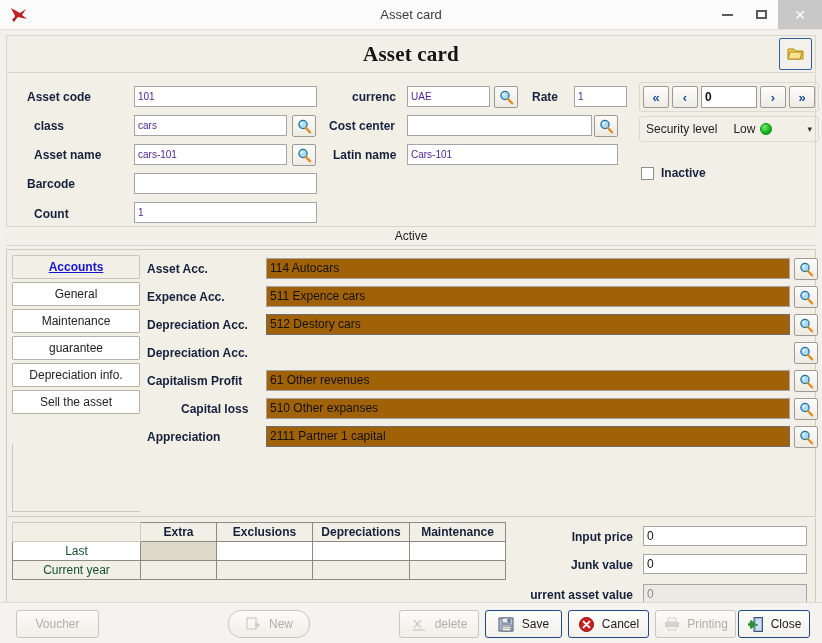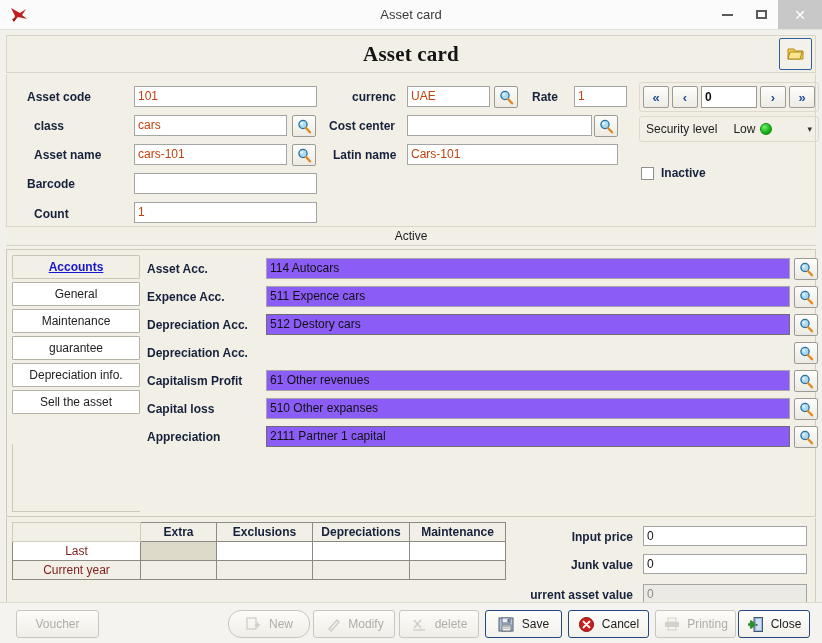--- a/index.html
+++ b/index.html
@@ -136,22 +136,22 @@
     white-space: nowrap;
     overflow: hidden;
   }
   .fld {
     position: absolute;
     background: #ffffff;
     border: 1px solid #a5a5a5;
     box-sizing: border-box;
     height: 21px;
     font-family: "Liberation Sans", sans-serif;
-    font-size: 12px;
-    color: #c2410c;
+    font-size: 10px;
+    color: #4c1d95;
     padding: 0 3px;
     line-height: 19px;
     white-space: nowrap;
     overflow: hidden;
   }
   .mag {
     position: absolute;
     width: 24px;
     height: 22px;
     background: linear-gradient(#fdfdfc, #eceae2);
@@ -319,21 +319,21 @@
     font-weight: bold;
     font-size: 12px;
     color: #16213c;
     white-space: nowrap;
   }
   .acctfld {
     position: absolute;
     left: 259px;
     width: 524px;
     height: 21px;
-    background: #8b5cf6;
+    background: #a16207;
     border: 1px solid #a5a5a5;
     box-sizing: border-box;
     font-size: 12px;
     padding: 0 3px;
     line-height: 19px;
     color: #111;
     white-space: nowrap;
     overflow: hidden;
   }
   .acctmag {
@@ -378,21 +378,21 @@
     font-weight: bold;
     color: #16213c;
     text-align: center;
   }
   table.grid th.corner { border-color: #cfcbbd; background: #f2efe6; }
   table.grid td { background: #f2efe6; }
   table.grid tr.r-last td { background: #ffffff; }
   table.grid tr.r-last td.sel { background: #dedac9; }
   table.grid td.rowhdr {
     text-align: center;
-    color: #7f1d1d;
+    color: #14532d;
     background: #fdfdfc;
     width: 128px;
   }
   table.grid tr.r-cur td.rowhdr { background: #f2efe6; }
   table.grid th.c-extra, table.grid td.c-extra { width: 76px; }
   table.grid th.c-excl, table.grid td.c-excl { width: 96px; }
   table.grid th.c-dep, table.grid td.c-dep { width: 97px; }
   table.grid th.c-mnt, table.grid td.c-mnt { width: 96px; }
 
   .vallbl {
@@ -630,21 +630,21 @@
     <div class="acctrow-lbl" style="top:124px;">Capitalism Profit</div>
     <div class="acctfld" style="top:120px;">61 Other revenues</div>
     <div class="acctmag" style="top:120px;">
       <svg width="15" height="15" viewBox="0 0 15 15">
         <circle cx="6" cy="5.5" r="4.1" fill="#a8dcf2" stroke="#2a6f9e" stroke-width="1.3"></circle>
         <circle cx="4.6" cy="4.2" r="1.5" fill="#e9f7fd" opacity=".85"></circle>
         <line x1="9" y1="9" x2="13" y2="13.3" stroke="#e08a22" stroke-width="2.4" stroke-linecap="round"></line>
       </svg>
     </div>
 
-    <div class="acctrow-lbl" style="top:152px;">Capital loss</div>
+    <div class="acctrow-lbl" style="top:152px;margin-left:34px;">Capital loss</div>
     <div class="acctfld" style="top:148px;">510 Other expanses</div>
     <div class="acctmag" style="top:148px;">
       <svg width="15" height="15" viewBox="0 0 15 15">
         <circle cx="6" cy="5.5" r="4.1" fill="#a8dcf2" stroke="#2a6f9e" stroke-width="1.3"></circle>
         <circle cx="4.6" cy="4.2" r="1.5" fill="#e9f7fd" opacity=".85"></circle>
         <line x1="9" y1="9" x2="13" y2="13.3" stroke="#e08a22" stroke-width="2.4" stroke-linecap="round"></line>
       </svg>
     </div>
 
     <div class="acctrow-lbl" style="top:180px;">Appreciation</div>
@@ -703,28 +703,20 @@
     <div class="tbtn disabled" style="left:228px; width:82px;border-radius:13px;">
       <span class="icon-wrap">
         <svg width="15" height="15" viewBox="0 0 15 15">
           <rect x="1" y="1" width="9" height="11" fill="none" stroke="#cfcbc3" stroke-width="1.2"></rect>
           <path d="M9 8 h5 M11.5 5.5 v5" stroke="#cfcbc3" stroke-width="1.6"></path>
         </svg>
       </span>
       <span>New</span>
     </div>
 
-    <div class="tbtn disabled" style="left:313px; width:82px;">
-      <span class="icon-wrap">
-        <svg width="15" height="15" viewBox="0 0 15 15">
-          <path d="M3 12 L11 3 L13 5 L5 14 Z" fill="none" stroke="#cfcbc3" stroke-width="1.3"></path>
-        </svg>
-      </span>
-      <span>Modify</span>
-    </div>
 
     <div class="tbtn disabled" style="left:399px; width:80px;">
       <span class="icon-wrap">
         <svg width="15" height="15" viewBox="0 0 15 15">
           <path d="M2 3 L9 11 M9 3 L2 11" stroke="#cfcbc3" stroke-width="1.4"></path>
           <path d="M1 13 h12" stroke="#cfcbc3" stroke-width="1.3"></path>
         </svg>
       </span>
       <span>delete</span>
     </div>

